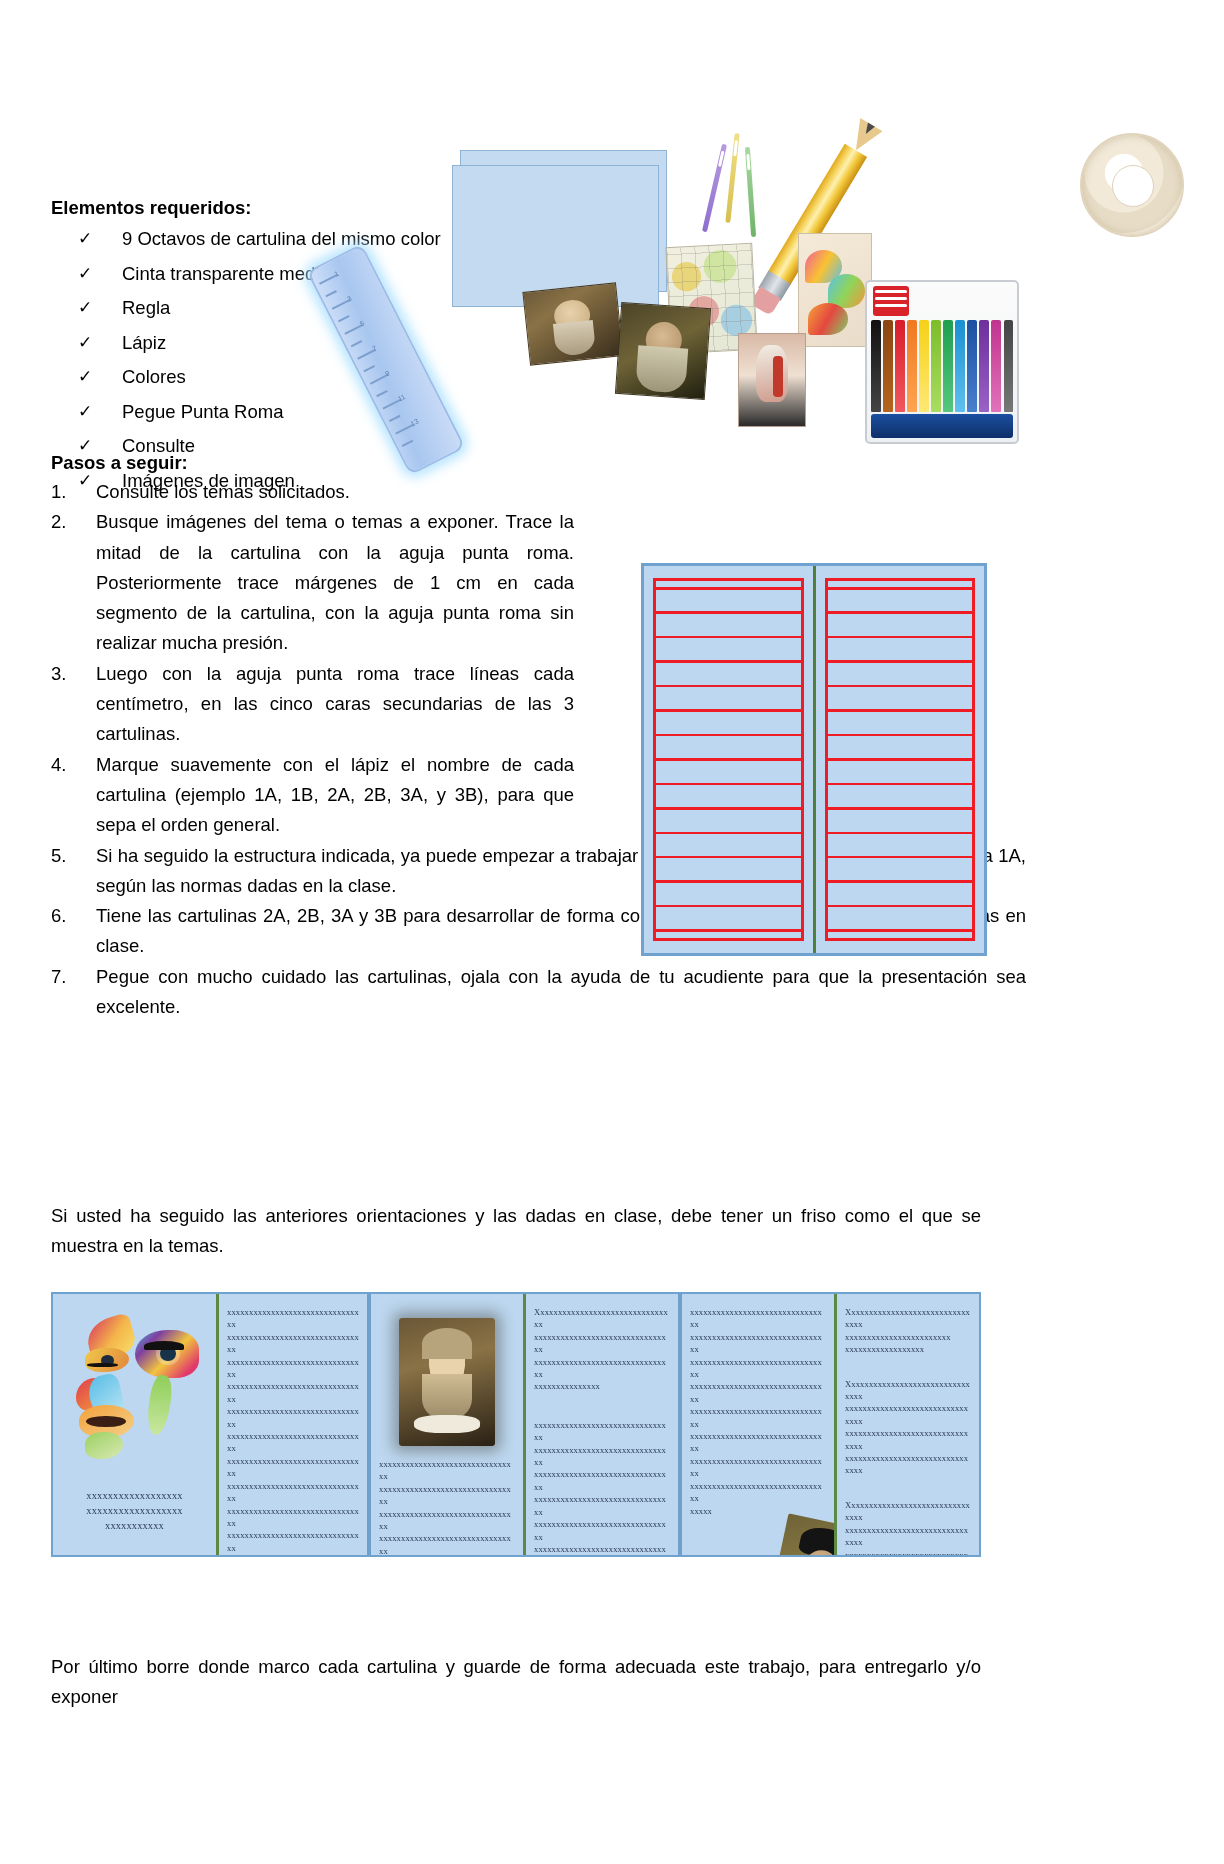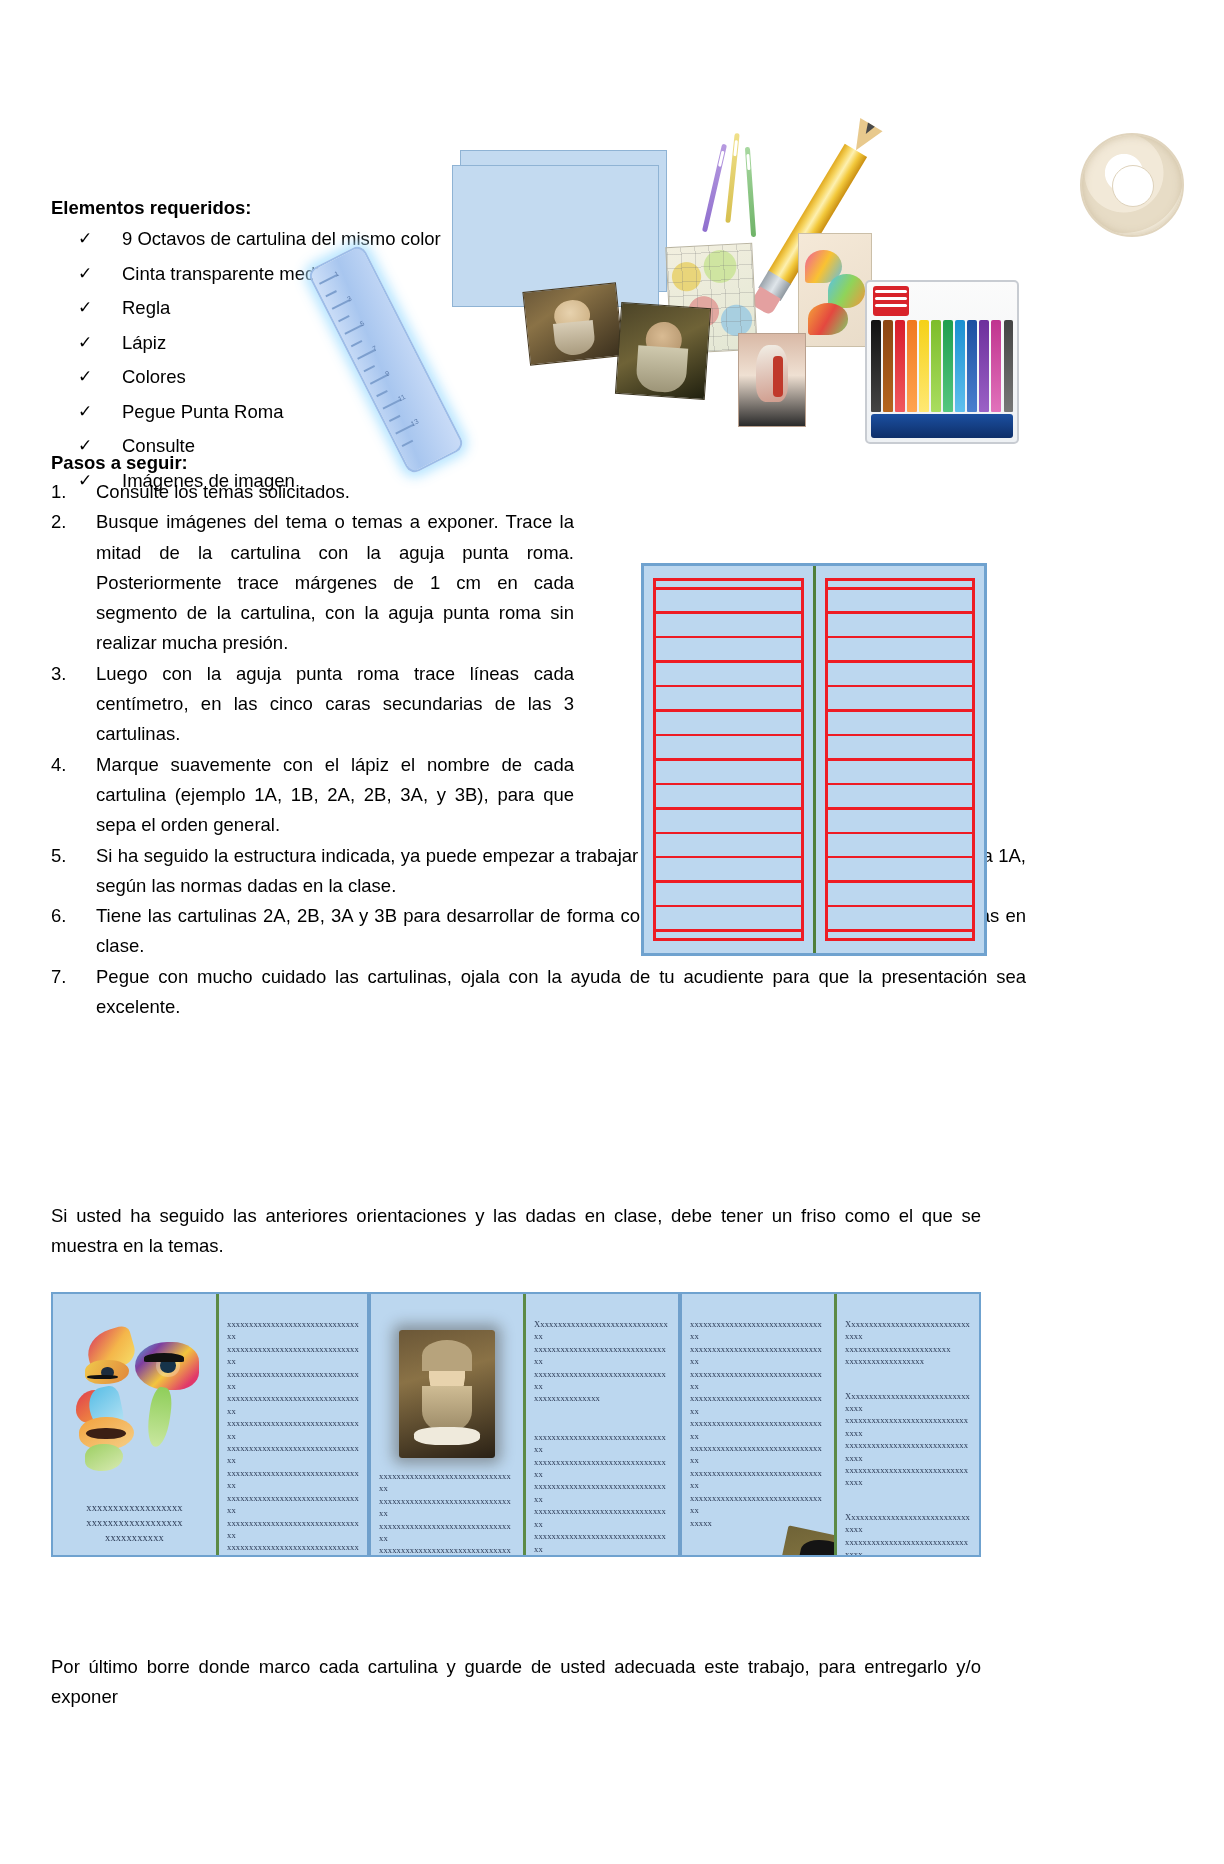--- a/index.html
+++ b/index.html
@@ -232,21 +232,21 @@
   .cartulina .inner i{display:block;height:2.5px;background:#ee1c24;}
 
   
   .friso{
     position:absolute;left:51px;top:1292px;width:930px;height:265px;
     background:#bcd7ef;border:2px solid #6fa2cf;box-sizing:border-box;
     display:flex;
   }
   .friso .panel{
     position:relative;box-sizing:border-box;
-    padding:24px 8px;overflow:hidden;
+    padding:12px 8px;overflow:hidden;
     background:#bcd7ef;
   }
   .friso .sep-blue{width:4px;background:#6f9fcb;}
   .friso .sep-green{width:3px;background:#5c8a45;}
   .xlines{font-family:"Liberation Serif",serif;font-size:8.6px;line-height:12.4px;
      color:#2b3a55;letter-spacing:.1px;word-break:break-all;}
   .xlines.sp{margin-top:12px;}
 
   .friso .face-art{position:relative;height:150px;margin:6px 0 0 0;}
   .friso .face-art .blob{position:absolute;border-radius:50% 60% 40% 20%;}
@@ -650,15 +650,15 @@
       <div class="xlines" style="margin-top:22px">
         <div>Xxxxxxxxxxxxxxxxxxxxxxxxxxxxxxxx</div>
         <div>xxxxxxxxxxxxxxxxxxxxxxxxxxxxxxxx</div>
         <div>xxxxxxxxxxxxxxxxxxxxxxxxxxxxxxxx</div>
 
       </div>
 
     </div>
   </div>
 
-  <div class="closing" id="closing-2">Por último borre donde marco cada cartulina y guarde de usted adecuada este trabajo, para entregarlo y/o exponer</div>
+  <div class="closing" id="closing-2">Por último borre donde marco cada cartulina y guarde de forma adecuada este trabajo, para entregarlo y/o exponer</div>
 
 </div>
 
 </body></html>

